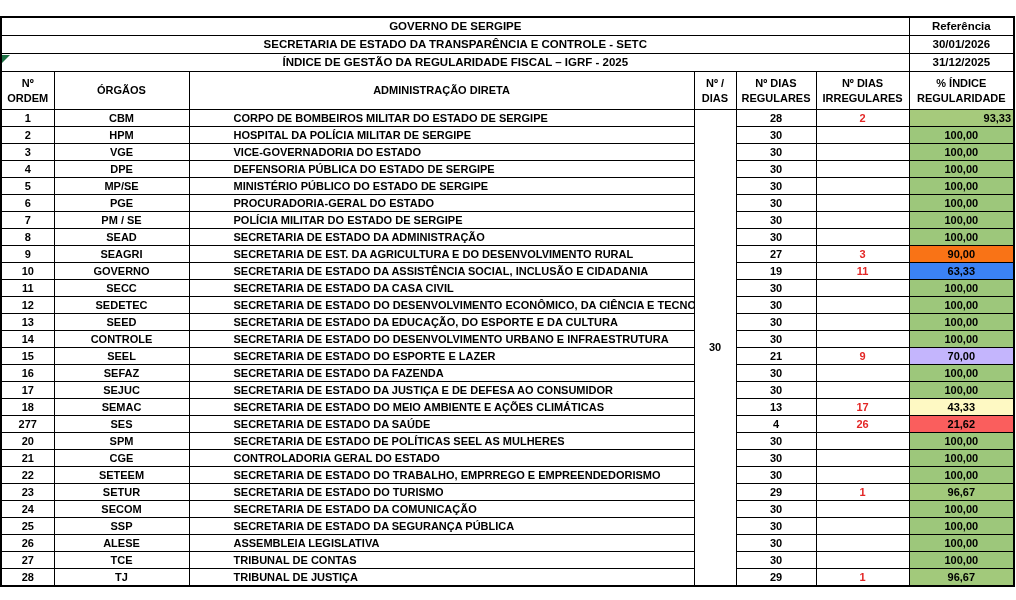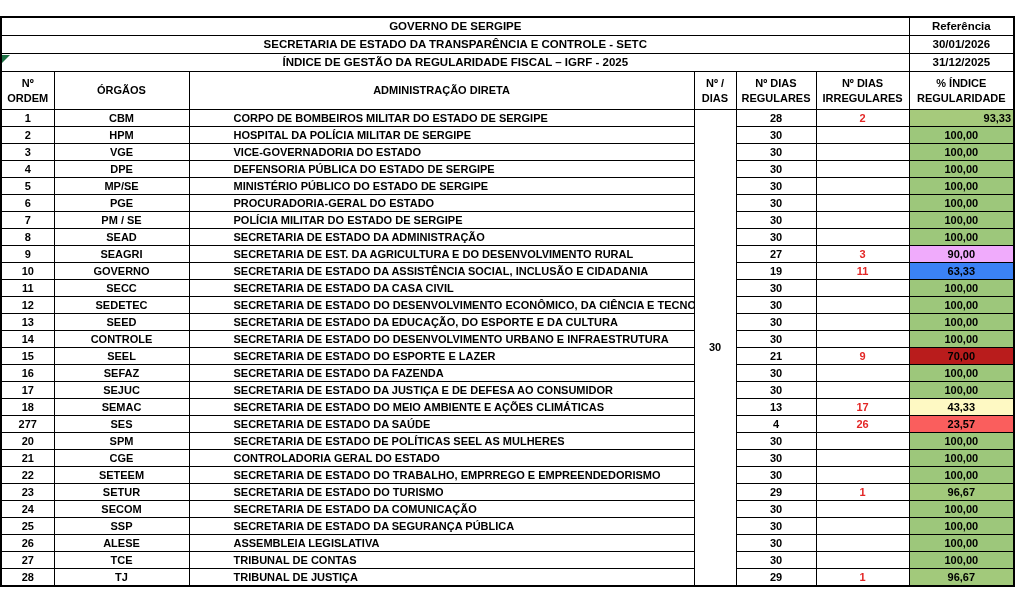--- a/index.html
+++ b/index.html
@@ -158,21 +158,21 @@
           <td class="c-center">30</td>
           <td class="c-center irr"></td>
           <td class="c-center" style="background: rgb(157, 199, 123);">100,00</td>
         </tr>
         <tr class="data-row">
           <td class="c-center">9</td>
           <td class="c-center">SEAGRI</td>
           <td class="c-left">SECRETARIA DE EST. DA AGRICULTURA E DO DESENVOLVIMENTO RURAL</td>
           <td class="c-center">27</td>
           <td class="c-center irr">3</td>
-          <td class="c-center" style="background: #f0abfc;">90,00</td>
+          <td class="c-center" style="background: #f97316;">90,00</td>
         </tr>
         <tr class="data-row">
           <td class="c-center">10</td>
           <td class="c-center">GOVERNO</td>
           <td class="c-left">SECRETARIA DE ESTADO DA ASSISTÊNCIA SOCIAL, INCLUSÃO E CIDADANIA</td>
           <td class="c-center">19</td>
           <td class="c-center irr">11</td>
           <td class="c-center" style="background: #3b82f6;">63,33</td>
         </tr>
         <tr class="data-row">
@@ -206,21 +206,21 @@
           <td class="c-center">30</td>
           <td class="c-center irr"></td>
           <td class="c-center" style="background: rgb(157, 199, 123);">100,00</td>
         </tr>
         <tr class="data-row">
           <td class="c-center">15</td>
           <td class="c-center">SEEL</td>
           <td class="c-left">SECRETARIA DE ESTADO DO ESPORTE E LAZER</td>
           <td class="c-center">21</td>
           <td class="c-center irr">9</td>
-          <td class="c-center" style="background: #b91c1c;">70,00</td>
+          <td class="c-center" style="background: #c4b5fd;">70,00</td>
         </tr>
         <tr class="data-row">
           <td class="c-center">16</td>
           <td class="c-center">SEFAZ</td>
           <td class="c-left">SECRETARIA DE ESTADO DA FAZENDA</td>
           <td class="c-center">30</td>
           <td class="c-center irr"></td>
           <td class="c-center" style="background: rgb(157, 199, 123);">100,00</td>
         </tr>
         <tr class="data-row">
@@ -238,21 +238,21 @@
           <td class="c-center">13</td>
           <td class="c-center irr">17</td>
           <td class="c-center" style="background: #fef9c3;">43,33</td>
         </tr>
         <tr class="data-row">
           <td class="c-center">277</td>
           <td class="c-center">SES</td>
           <td class="c-left">SECRETARIA DE ESTADO DA SAÚDE</td>
           <td class="c-center">4</td>
           <td class="c-center irr">26</td>
-          <td class="c-center" style="background: rgb(250, 94, 93);">23,57</td>
+          <td class="c-center" style="background: rgb(250, 94, 93);">21,62</td>
         </tr>
         <tr class="data-row">
           <td class="c-center">20</td>
           <td class="c-center">SPM</td>
           <td class="c-left">SECRETARIA DE ESTADO DE POLÍTICAS SEEL AS MULHERES</td>
           <td class="c-center">30</td>
           <td class="c-center irr"></td>
           <td class="c-center" style="background: rgb(157, 199, 123);">100,00</td>
         </tr>
         <tr class="data-row">

